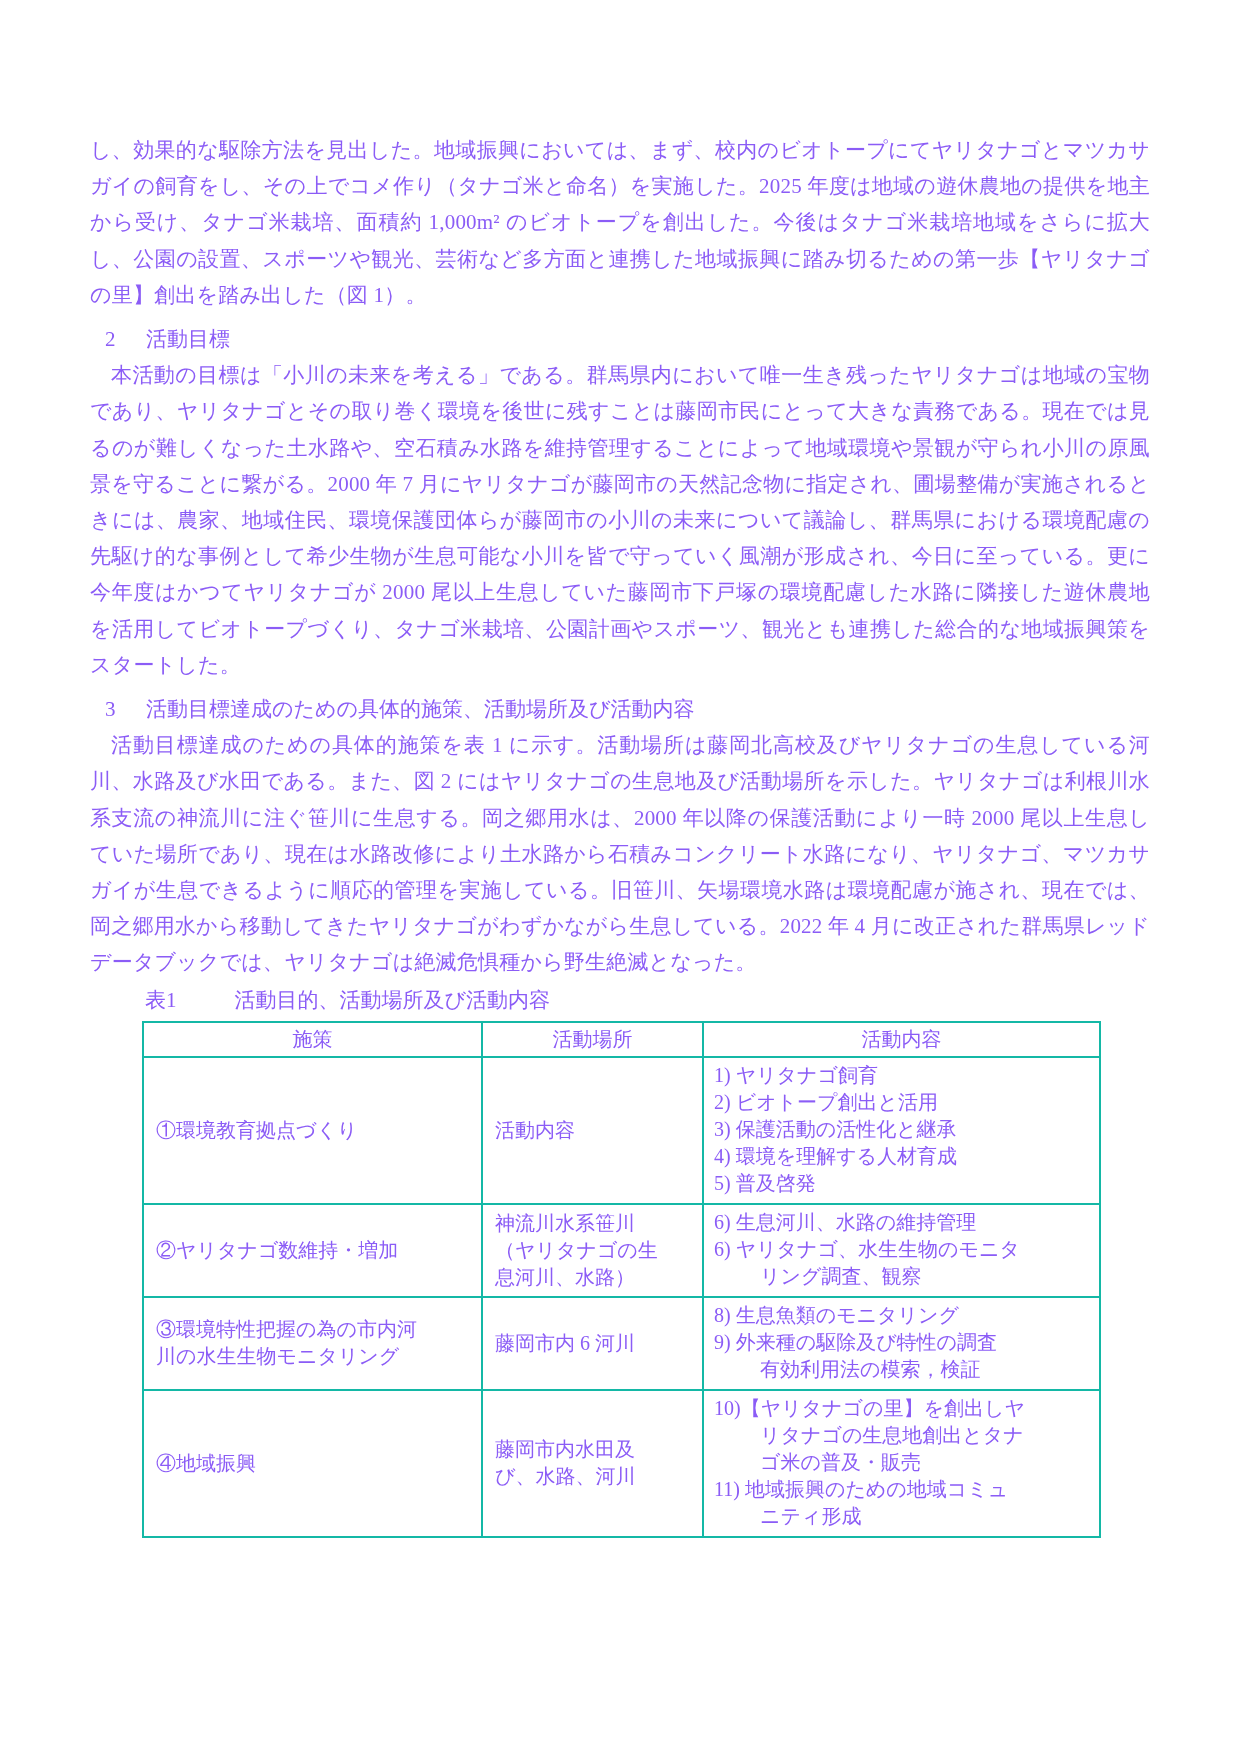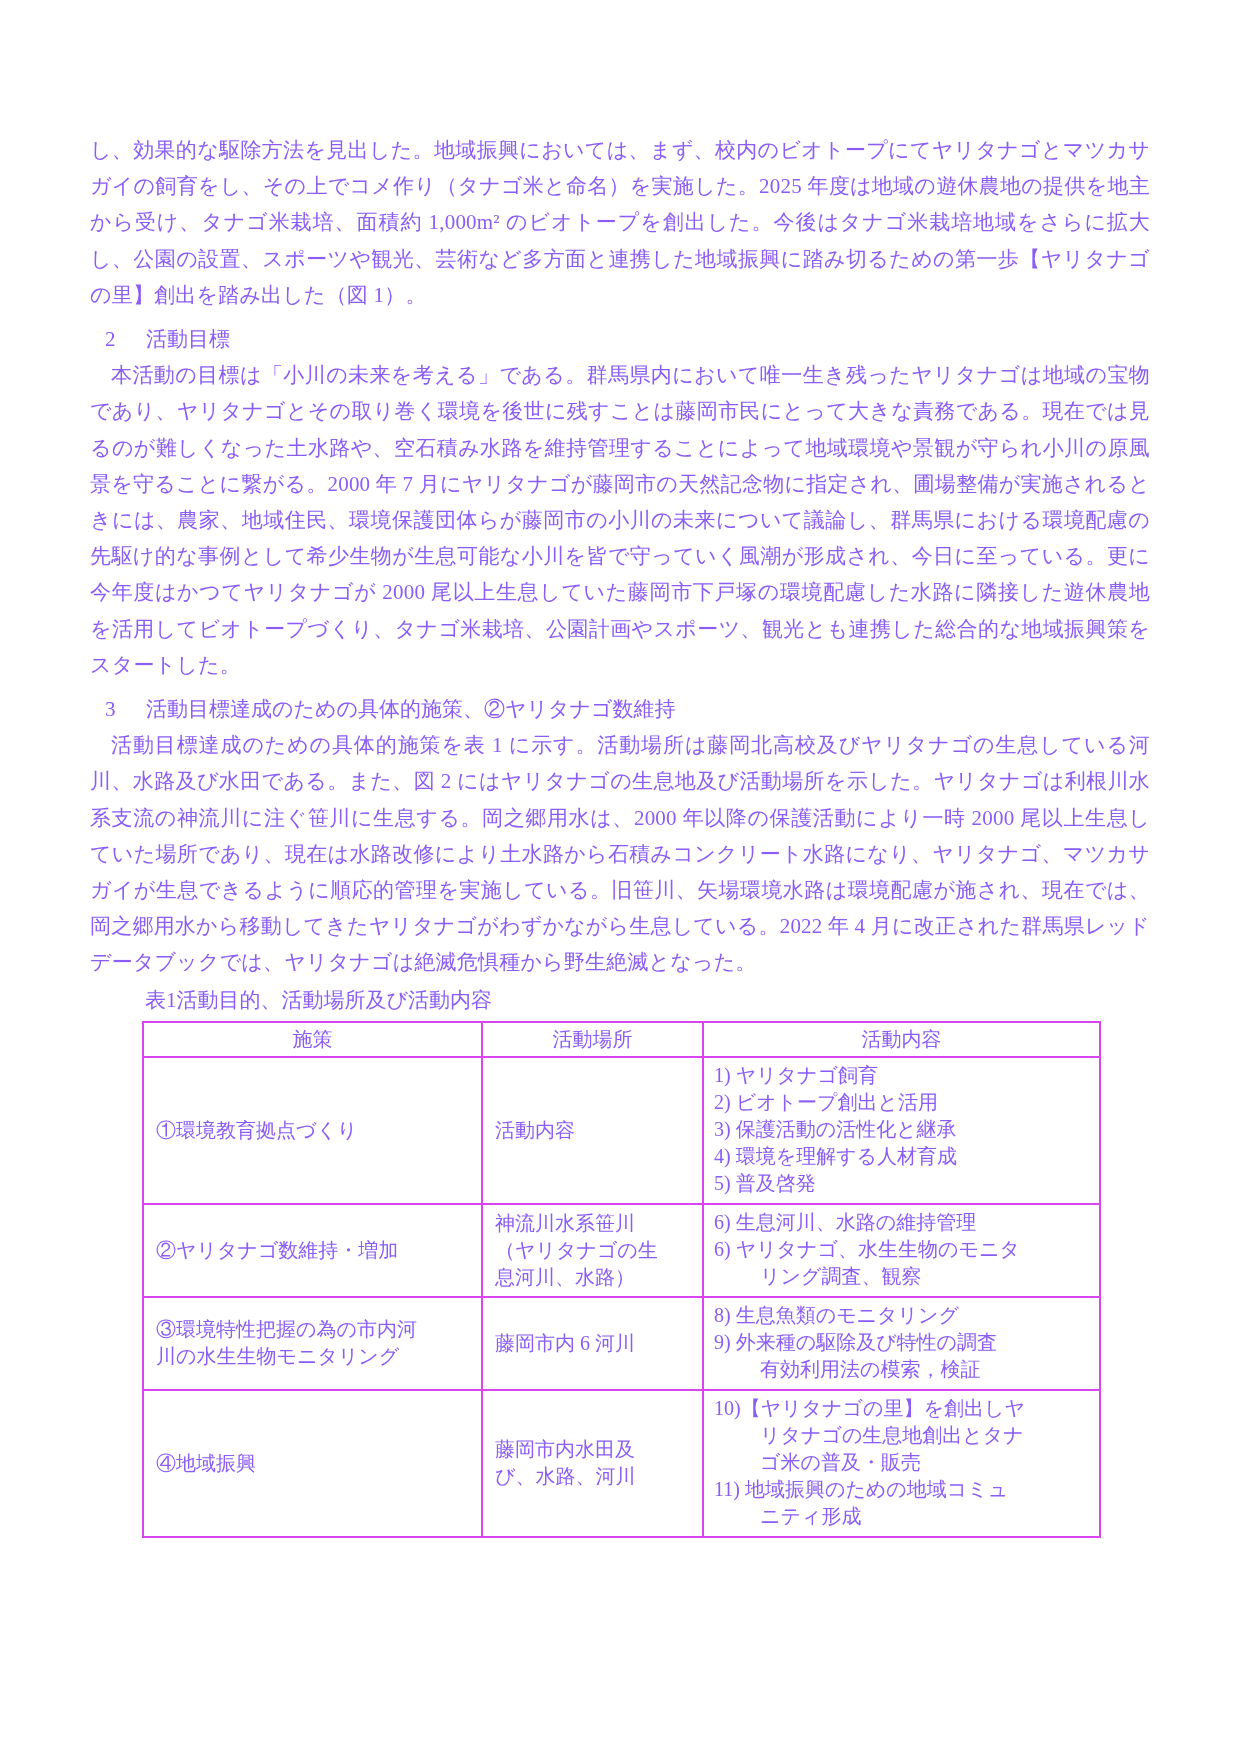--- a/index.html
+++ b/index.html
@@ -33,37 +33,38 @@
     line-height: 36.2px;
   }
   .h-num {
     display: inline-block;
     width: 41px;
   }
   .table-caption {
     margin-top: 4px;
     margin-left: 55px;
     display: flex;
+    gap: 58px;
     line-height: 30px;
   }
   table.activity-table {
     margin-top: 6px;
     margin-left: 52px;
     border-collapse: collapse;
     table-layout: fixed;
     width: 957px;
     font-size: 20px;
     line-height: 27px;
   }
   table.activity-table col.c1 { width: 339px; }
   table.activity-table col.c2 { width: 221px; }
   table.activity-table col.c3 { width: 397px; }
   table.activity-table th,
   table.activity-table td {
-    border: 2px solid #d946ef;
+    border: 2px solid #14b8a6;
     font-weight: normal;
     box-sizing: border-box;
   }
   table.activity-table th {
     text-align: center;
     padding: 3px 4px;
   }
   td.policy {
     vertical-align: middle;
     padding: 4px 20px 4px 12px;
@@ -90,21 +91,21 @@
 <div class="page">
 
   <p class="body-text">し、効果的な駆除方法を見出した。地域振興においては、まず、校内のビオトープにてヤリタナゴとマツカサガイの飼育をし、その上でコメ作り（タナゴ米と命名）を実施した。2025 年度は地域の遊休農地の提供を地主から受け、タナゴ米栽培、面積約 1,000m² のビオトープを創出した。今後はタナゴ米栽培地域をさらに拡大し、公園の設置、スポーツや観光、芸術など多方面と連携した地域振興に踏み切るための第一歩【ヤリタナゴの里】創出を踏み出した（図 1）。</p>
 
   <div class="heading">
     <span class="h-num">2</span><span class="h-title">活動目標</span>
   </div>
   <p class="body-text indent">本活動の目標は「小川の未来を考える」である。群馬県内において唯一生き残ったヤリタナゴは地域の宝物であり、ヤリタナゴとその取り巻く環境を後世に残すことは藤岡市民にとって大きな責務である。現在では見るのが難しくなった土水路や、空石積み水路を維持管理することによって地域環境や景観が守られ小川の原風景を守ることに繋がる。2000 年 7 月にヤリタナゴが藤岡市の天然記念物に指定され、圃場整備が実施されるときには、農家、地域住民、環境保護団体らが藤岡市の小川の未来について議論し、群馬県における環境配慮の先駆け的な事例として希少生物が生息可能な小川を皆で守っていく風潮が形成され、今日に至っている。更に今年度はかつてヤリタナゴが 2000 尾以上生息していた藤岡市下戸塚の環境配慮した水路に隣接した遊休農地を活用してビオトープづくり、タナゴ米栽培、公園計画やスポーツ、観光とも連携した総合的な地域振興策をスタートした。</p>
 
   <div class="heading">
-    <span class="h-num">3</span><span class="h-title">活動目標達成のための具体的施策、②ヤリタナゴ数維持</span>
+    <span class="h-num">3</span><span class="h-title">活動目標達成のための具体的施策、活動場所及び活動内容</span>
   </div>
   <p class="body-text indent">活動目標達成のための具体的施策を表 1 に示す。活動場所は藤岡北高校及びヤリタナゴの生息している河川、水路及び水田である。また、図 2 にはヤリタナゴの生息地及び活動場所を示した。ヤリタナゴは利根川水系支流の神流川に注ぐ笹川に生息する。岡之郷用水は、2000 年以降の保護活動により一時 2000 尾以上生息していた場所であり、現在は水路改修により土水路から石積みコンクリート水路になり、ヤリタナゴ、マツカサガイが生息できるように順応的管理を実施している。旧笹川、矢場環境水路は環境配慮が施され、現在では、岡之郷用水から移動してきたヤリタナゴがわずかながら生息している。2022 年 4 月に改正された群馬県レッドデータブックでは、ヤリタナゴは絶滅危惧種から野生絶滅となった。</p>
 
   <div class="table-caption">
     <span>表1</span>
     <span>活動目的、活動場所及び活動内容</span>
   </div>
 
   <table class="activity-table">
     <colgroup>

